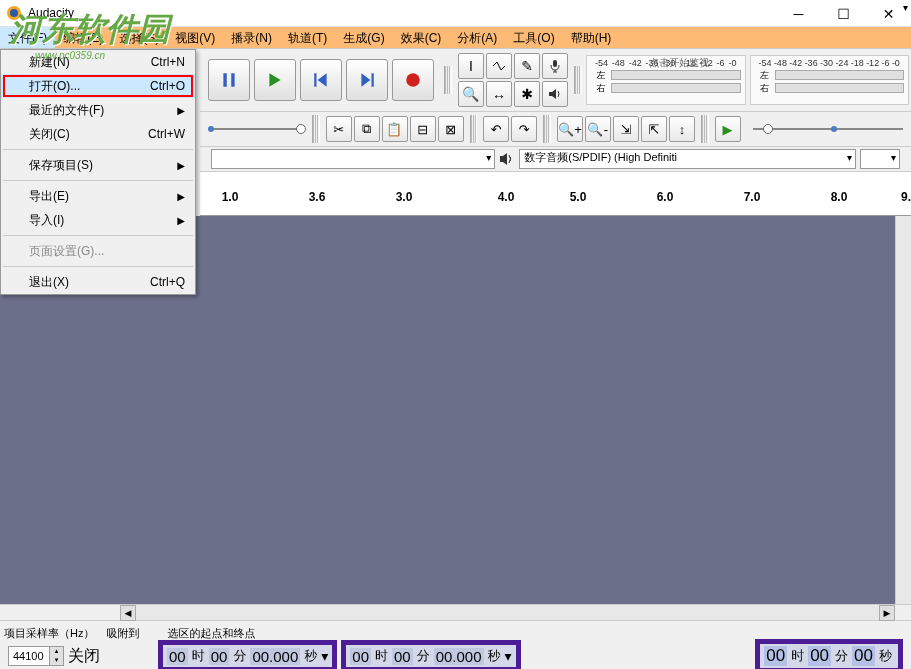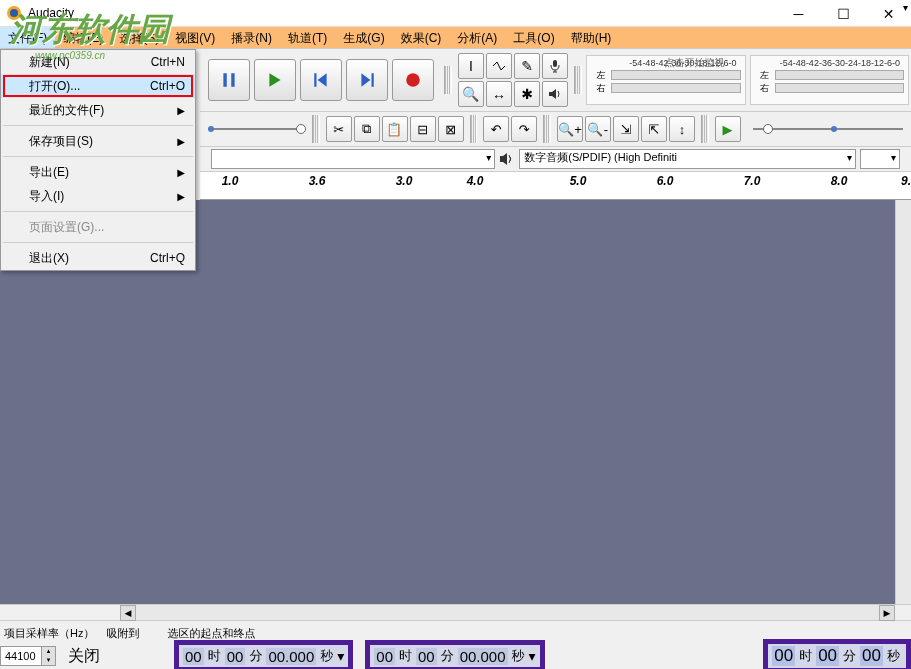--- a/index.html
+++ b/index.html
@@ -44,57 +44,57 @@
     
     
     .toolgrid { display: grid; grid-template-columns: repeat(4, 26px); gap: 2px; padding: 4px; }
     .sbtn { width: 26px; height: 26px; border: 1px solid #999; border-radius: 2px; background: linear-gradient(#fff, #e8e8e8); display: flex; align-items: center; justify-content: center; font-size: 14px; }
     
     
     .meter { flex: 1; height: 50px; display: flex; flex-direction: column; padding: 2px 4px; gap: 1px; border: 1px solid #ccc; margin: 2px; background: #fafafa; }
     .meter .label { width: 20px; font-size: 9px; text-align: center; line-height: 10px; }
     .meter .bar-row { display: flex; align-items: center; height: 12px; }
     .meter .bar { flex: 1; height: 10px; background: #e0e0e0; position: relative; border: 1px solid #aaa; }
-    .meter .ticks { display: flex; justify-content: flex-end; font-size: 9px; color: #333; padding: 0 4px; }
+    .meter .ticks { display: flex; justify-content: space-between; font-size: 9px; color: #333; padding: 0 4px; }
     .meter .placeholder { position: absolute; left: 50%; top: -2px; transform: translateX(-50%); font-size: 10px; color: #666; white-space: nowrap; }
     
     
     .edit-toolbar { display: flex; align-items: center; padding: 4px; gap: 2px; }
     .ibtn { width: 26px; height: 26px; border: 1px solid #999; border-radius: 2px; background: linear-gradient(#fff, #e8e8e8); display: flex; align-items: center; justify-content: center; font-size: 13px; }
     
     
     .slider { width: 100px; height: 16px; position: relative; margin: 0 8px; }
     .slider .track { position: absolute; top: 7px; left: 0; right: 0; height: 2px; background: #888; }
     .slider .thumb { position: absolute; top: 3px; width: 10px; height: 10px; background: #fff; border: 1px solid #666; border-radius: 50%; }
     .slider .dot { position: absolute; top: 5px; width: 6px; height: 6px; background: #4a7bc8; border-radius: 50%; }
     
     
     .device-row { display: flex; align-items: center; padding: 2px 11px; gap: 4px; border-bottom: 1px solid #ccc; background: #f0f0f0; }
     .device-row select, .device-row .combo { height: 20px; font-size: 11px; border: 1px solid #999; background: #fff; padding: 0 16px 0 4px; position: relative; }
     .combo::after { content: "▾"; position: absolute; right: 3px; top: 2px; font-size: 10px; }
     
     
-    .ruler { height: 28px; background: #fff; position: relative; border-bottom: 1px solid #999; overflow: hidden; margin-left: 200px; font-style: italic; }
+    .ruler { height: 44px; background: #fff; position: relative; border-bottom: 1px solid #999; overflow: hidden; margin-left: 200px; }
     .ruler .ticklabel { position: absolute; bottom: 11px; font-size: 12px; font-weight: bold; transform: translateX(-50%); }
     
     
     .main { display: flex; flex-direction: column; height: calc(669px - 27px - 22px); }
     .center { flex: 1; display: flex; flex-direction: column; position: relative; }
     .tracks-container { flex: 1; display: flex; }
     .track-canvas { flex: 1; background: #6b6f8a; }
     
     
     .hscroll { height: 16px; background: #f0f0f0; border-top: 1px solid #ccc; display: flex; }
     .hscroll .sbtn-arrow { width: 16px; height: 16px; background: #e0e0e0; border: 1px solid #aaa; display: flex; align-items: center; justify-content: center; font-size: 9px; }
     .hscroll .strack { flex: 1; background: #e8e8e8; }
     
     
     .bottom { background: #f0f0f0; border-top: 1px solid #ccc; }
     .bottom-row1 { display: flex; align-items: flex-end; padding: 2px 4px; gap: 8px; font-size: 11px; height: 22px; }
-    .bottom-row2 { display: flex; align-items: center; padding: 2px 0; gap: 12px; height: 26px; }
+    .bottom-row2 { display: flex; align-items: center; padding: 2px 8px; gap: 4px; height: 26px; }
     .spinbox { display: flex; align-items: center; border: 1px solid #999; background: #fff; height: 20px; }
     .spinbox .val { padding: 0 4px; font-size: 11px; min-width: 40px; }
     .spinbox .arrows { display: flex; flex-direction: column; }
     .spinbox .arrows div { width: 14px; height: 9px; background: #e0e0e0; border-left: 1px solid #999; font-size: 7px; text-align: center; line-height: 8px; }
     .time-display { display: flex; background: #d4d8e8; border: 5px solid #4c1d95; padding: 2px 4px; font-family: monospace; font-size: 14px; align-items: center; gap: 2px; }
     .time-display .digit { background: #c0c8e0; padding: 0 2px; font-size: 15px; }
     .time-display .unit { font-size: 13px; padding: 0 2px; }
     .time-display.big .digit { font-size: 17px; background: #b4c0e4; }
     
     .selection-label { font-size: 11px; }
@@ -139,20 +139,24 @@
       <span>新建(N)</span>
       <span class="shortcut">Ctrl+N</span>
     </div>
   <div class="ditem highlight redbox">
       <span>打开(O)...</span>
       <span class="shortcut">Ctrl+O</span>
     </div>
   <div class="ditem">
       <span>最近的文件(F)</span>
       <span class="arrow">▶</span>
+    </div>
+  <div class="ditem">
+      <span>关闭(C)</span>
+      <span class="shortcut">Ctrl+W</span>
     </div>
   <div class="sep"></div>
   <div class="ditem">
       <span>保存项目(S)</span>
       <span class="arrow">▶</span>
     </div>
   <div class="sep"></div>
   <div class="ditem">
       <span>导出(E)</span>
       <span class="arrow">▶</span>
@@ -330,21 +334,21 @@
       <div class="combo" style="flex:1.2;">数字音频(S/PDIF) (High Definiti</div>
       <div class="combo" style="width:40px;">&nbsp;</div>
     </div>
   </div>
 
   <div class="center">
     <div class="ruler">
       <span class="ticklabel" style="left:30px">1.0</span>
       <span class="ticklabel" style="left:117px">3.6</span>
       <span class="ticklabel" style="left:204px">3.0</span>
-      <span class="ticklabel" style="left:275px">4.0</span>
+      <span class="ticklabel" style="left:306px">4.0</span>
       <span class="ticklabel" style="left:378px">5.0</span>
       <span class="ticklabel" style="left:465px">6.0</span>
       <span class="ticklabel" style="left:552px">7.0</span>
       <span class="ticklabel" style="left:639px">8.0</span>
       <span class="ticklabel" style="left:706px">9.</span>
     </div>
     <div class="tracks-container">
       <div class="track-canvas"></div>
       <div style="width:16px;background:#e8e8e8;border-left:1px solid #ccc;"></div>
     </div>

